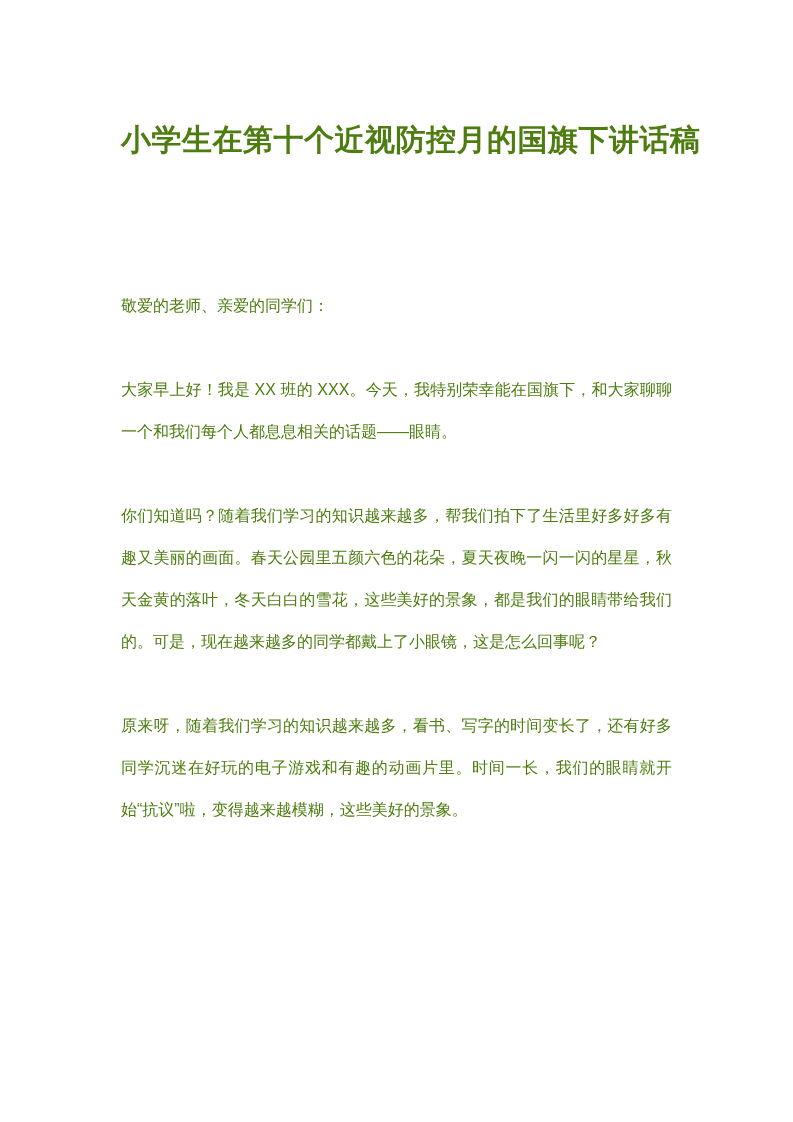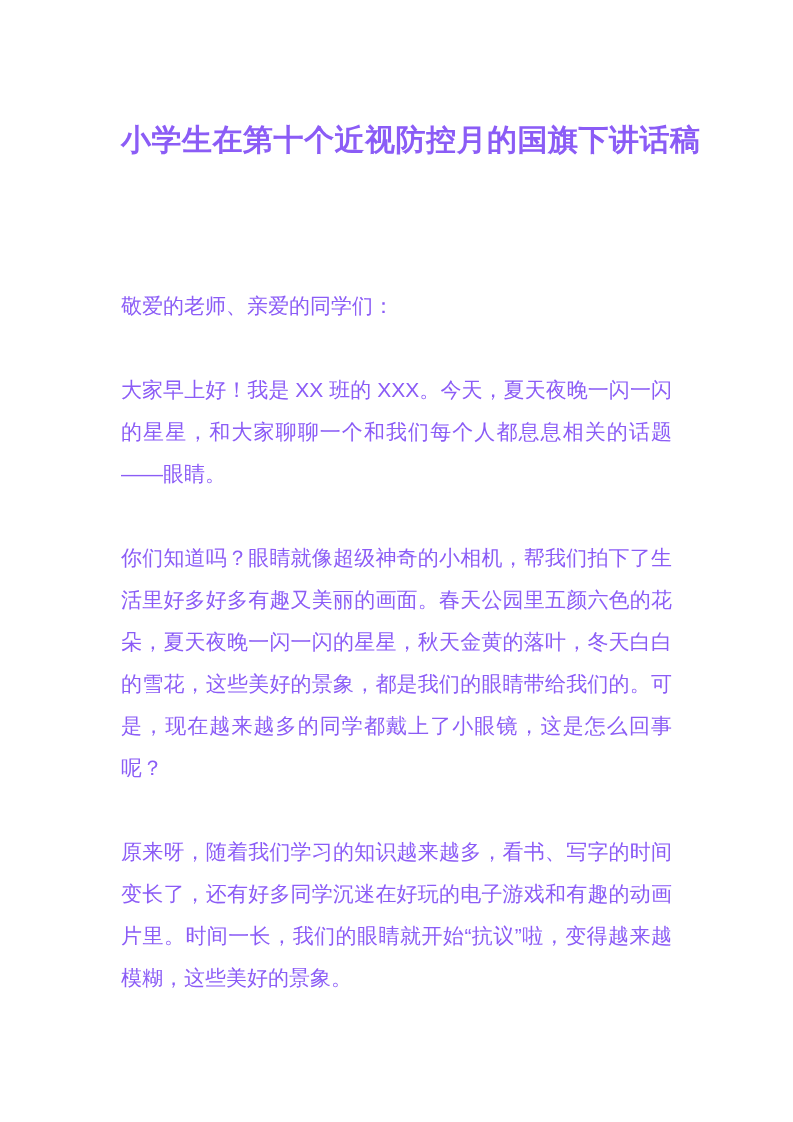--- a/index.html
+++ b/index.html
@@ -8,47 +8,47 @@
     background: #ffffff;
   }
   .page {
     position: relative;
     width: 788px;
     height: 1122px;
     box-sizing: border-box;
     background: #ffffff;
     padding: 118px 116px 0 121px;
     font-family: "Liberation Sans", "DejaVu Sans", sans-serif;
-    color: #8b5cf6;
+    color: #4d7c0f;
     overflow: hidden;
   }
   .doc-title {
     margin: 0 0 123px 0;
     font-size: 30px;
     font-weight: 700;
     line-height: 44px;
     text-align: center;
     letter-spacing: 0.5px;
     white-space: nowrap;
   }
   .doc-paragraph {
     margin: 0 0 42px 0;
-    font-size: 21px;
+    font-size: 16px;
     font-weight: 400;
     line-height: 42px;
     text-align: justify;
     text-justify: inter-ideograph;
     word-break: break-all;
   }
 </style>
 </head>
 <body>
 
 <div class="page">
   <h1 class="doc-title">小学生在第十个近视防控月的国旗下讲话稿</h1>
 
   <div>
     <p class="doc-paragraph">敬爱的老师、亲爱的同学们：</p>
-    <p class="doc-paragraph">大家早上好！我是 XX 班的 XXX。今天，夏天夜晚一闪一闪的星星，和大家聊聊一个和我们每个人都息息相关的话题——眼睛。</p>
-    <p class="doc-paragraph">你们知道吗？眼睛就像超级神奇的小相机，帮我们拍下了生活里好多好多有趣又美丽的画面。春天公园里五颜六色的花朵，夏天夜晚一闪一闪的星星，秋天金黄的落叶，冬天白白的雪花，这些美好的景象，都是我们的眼睛带给我们的。可是，现在越来越多的同学都戴上了小眼镜，这是怎么回事呢？</p>
+    <p class="doc-paragraph">大家早上好！我是 XX 班的 XXX。今天，我特别荣幸能在国旗下，和大家聊聊一个和我们每个人都息息相关的话题——眼睛。</p>
+    <p class="doc-paragraph">你们知道吗？随着我们学习的知识越来越多，帮我们拍下了生活里好多好多有趣又美丽的画面。春天公园里五颜六色的花朵，夏天夜晚一闪一闪的星星，秋天金黄的落叶，冬天白白的雪花，这些美好的景象，都是我们的眼睛带给我们的。可是，现在越来越多的同学都戴上了小眼镜，这是怎么回事呢？</p>
     <p class="doc-paragraph">原来呀，随着我们学习的知识越来越多，看书、写字的时间变长了，还有好多同学沉迷在好玩的电子游戏和有趣的动画片里。时间一长，我们的眼睛就开始“抗议”啦，变得越来越模糊，这些美好的景象。</p>
   </div>
 </div>
 
 </body></html>

